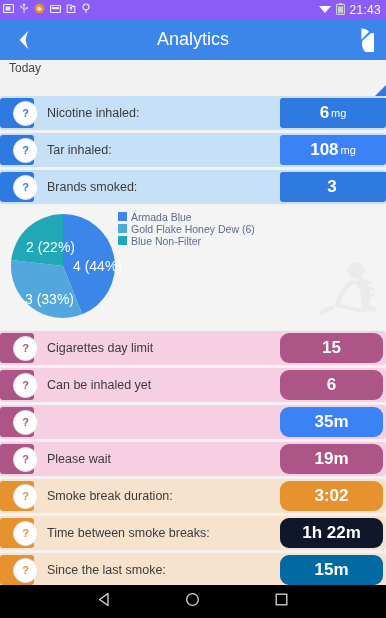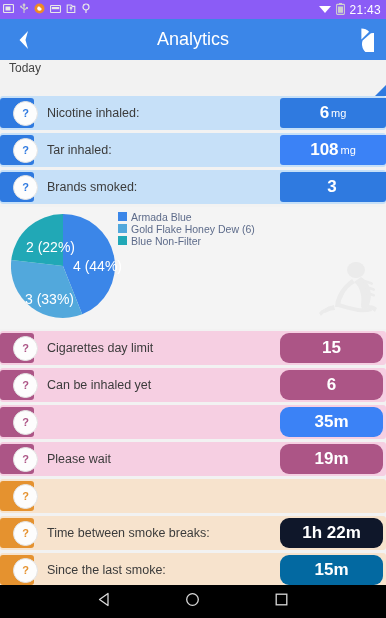--- a/index.html
+++ b/index.html
@@ -313,20 +313,22 @@
       <div class="value" style="background:#ac5586">19m</div>
     </div>
   </div>
 
   <div class="rows">
 
     <div class="row">
       <div class="rowbg" style="background:#f7e3cd"></div>
       <div class="tab" style="background:#e5922f"></div>
       <div class="qmark" style="color:#e5922f">?</div>
+      <div class="label">Smoke break duration:</div>
+      <div class="value" style="background:#e5922f">3:02</div>
     </div>
 
     <div class="row">
       <div class="rowbg" style="background:#f7e3cd"></div>
       <div class="tab" style="background:#e5922f"></div>
       <div class="qmark" style="color:#e5922f">?</div>
       <div class="label">Time between smoke breaks:</div>
       <div class="value" style="background:#0f172a">1h 22m</div>
     </div>
 

